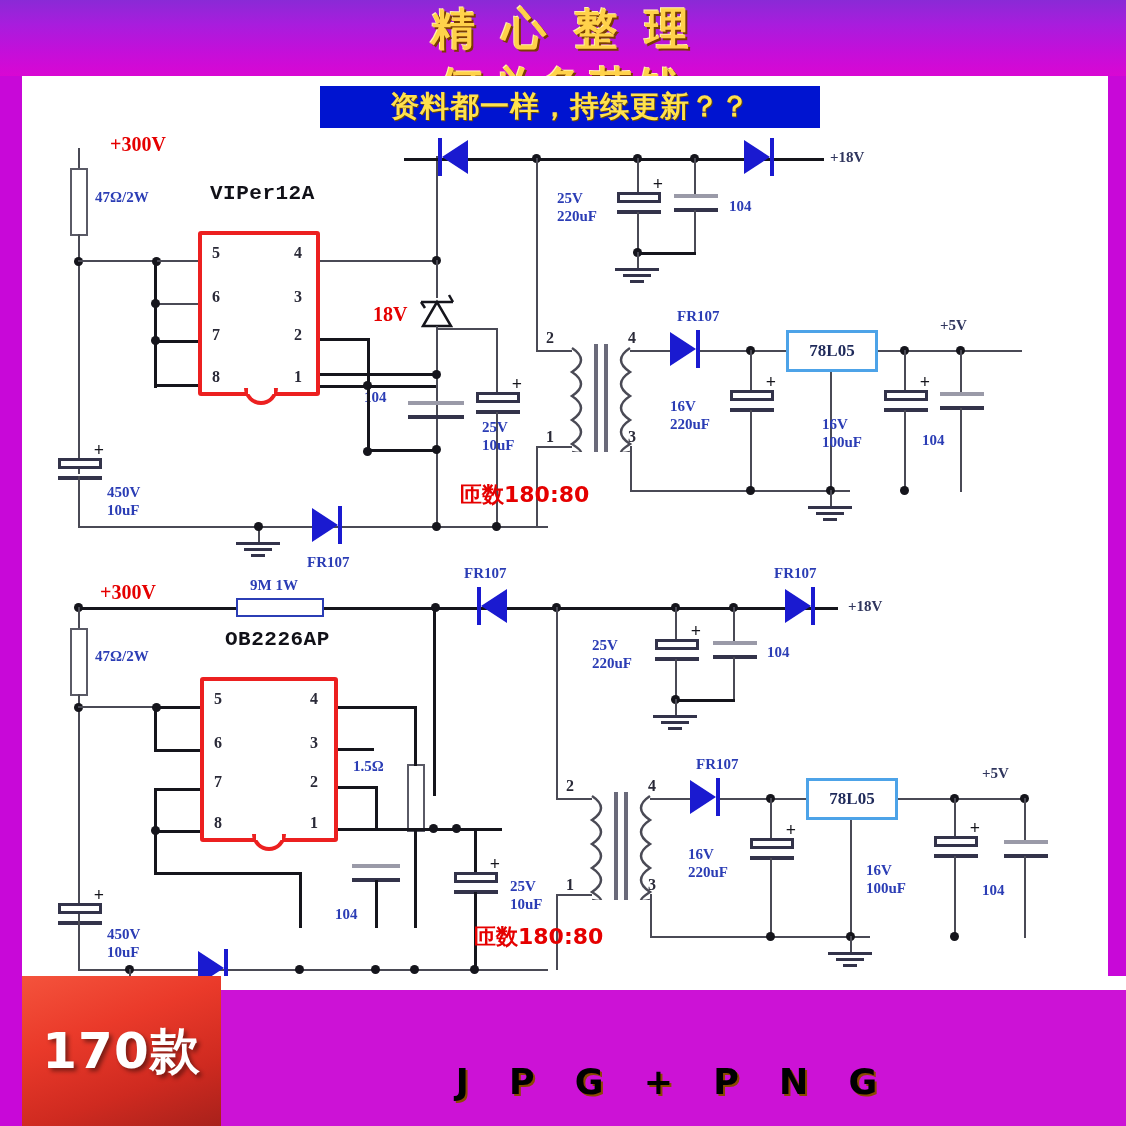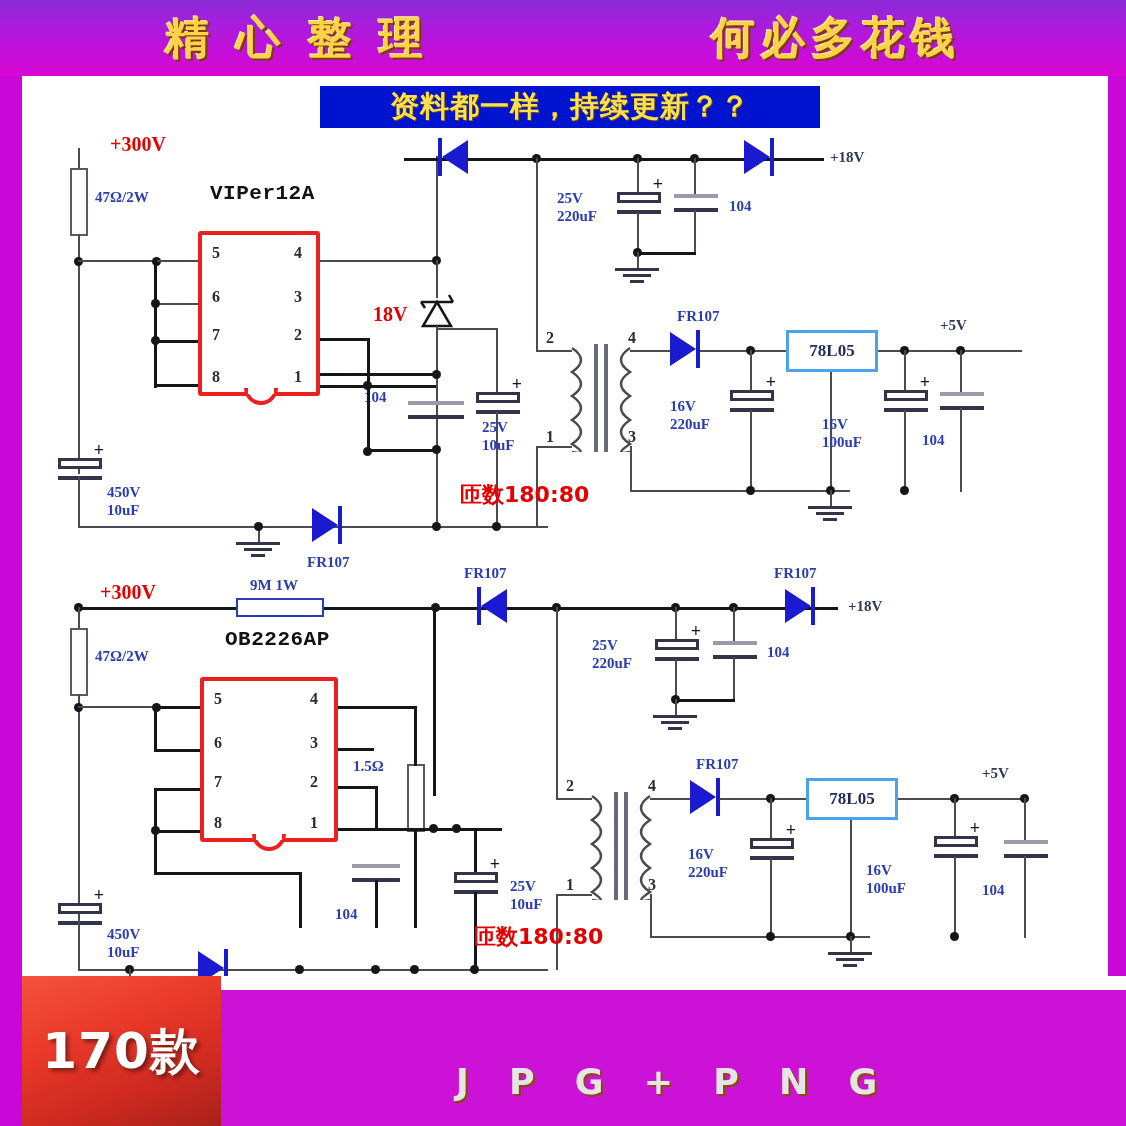--- a/index.html
+++ b/index.html
@@ -14,20 +14,21 @@
     width: 1126px; height: 1126px;
     background: #c808d8;
   }
 
   
   .header-banner {
     position: absolute; left: 0; top: 0; width: 1126px; height: 76px;
     background: linear-gradient(180deg, #8a2ad6 0%, #a81ddd 32%, #c40fd9 68%, #d907d3 100%);
     display: flex; align-items: center; justify-content: space-around;
     padding: 0 24px;
+    flex-direction: column;
   }
   .header-item {
     color: #ffd24a;
     font-size: 44px;
     font-weight: bold;
     letter-spacing: 6px;
     text-shadow: 2px 2px 0 #7a3d00, -1px -1px 0 #fff1b0;
     white-space: nowrap;
     font-family: "DejaVu Sans", sans-serif;
   }
@@ -160,21 +161,21 @@
     text-shadow: 3px 3px 4px rgba(0,0,0,0.45);
   }
   .footer-title {
     position: absolute; left: 221px; top: 28px; width: 905px;
     text-align: center; color: #ffd93b; font-size: 39px; font-weight: bold;
     letter-spacing: 5px; font-family: "DejaVu Sans", sans-serif;
     text-shadow: 2px 2px 0 #8a4a00;
   }
   .footer-sub {
     position: absolute; left: 221px; top: 86px; width: 905px;
-    text-align: center; color: #e5e5e5; font-size: 35px; font-weight: bold;
+    text-align: center; color: #000000; font-size: 35px; font-weight: bold;
     letter-spacing: 14px; font-family: "DejaVu Sans", sans-serif;
     text-shadow: 2px 2px 0 #8a4a00;
   }
 </style>
 </head>
 <body>
 
 <div id="page">
 
   <div class="header-banner">

